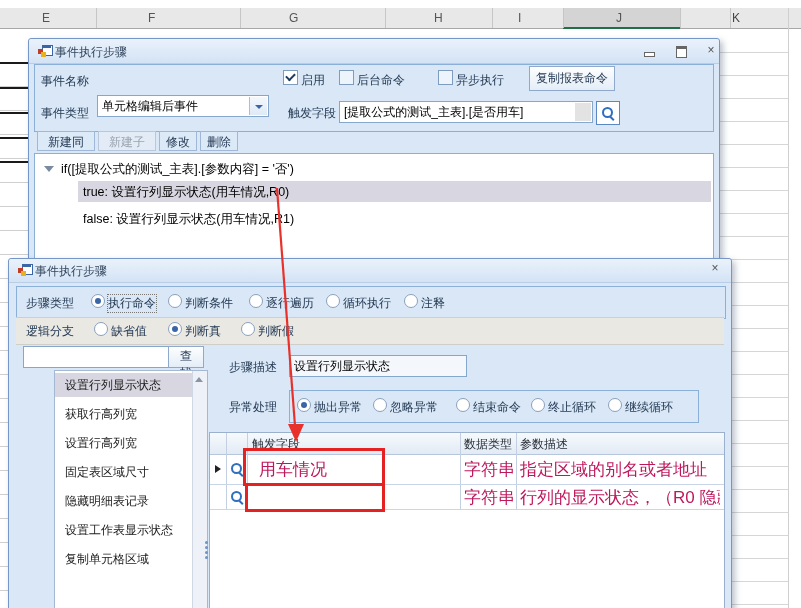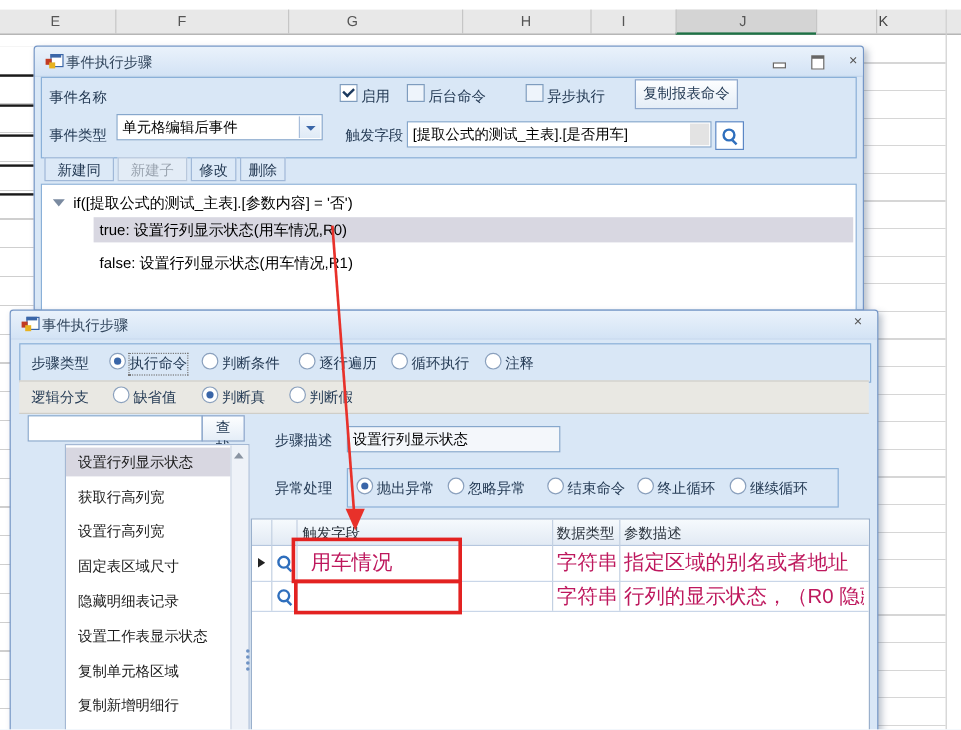--- a/index.html
+++ b/index.html
@@ -215,21 +215,20 @@
     <button class="btn" style="left:159px;top:87px;width:36px;height:22px">查找</button>
 
     <div class="listbox" style="left:45px;top:111px;width:152px;height:240px">
       <div class="list-item sel" style="top:2px">设置行列显示状态</div>
       <div class="list-item" style="top:31px">获取行高列宽</div>
       <div class="list-item" style="top:60px">设置行高列宽</div>
       <div class="list-item" style="top:89px">固定表区域尺寸</div>
       <div class="list-item" style="top:118px">隐藏明细表记录</div>
       <div class="list-item" style="top:147px">设置工作表显示状态</div>
       <div class="list-item" style="top:176px">复制单元格区域</div>
-      <div class="list-item" style="top:205px">复制新增明细行</div>
       <div class="list-item" style="top:234px">清空单元格区域</div>
       <div class="lscroll">
         <span class="upar"></span>
 
       </div>
     </div>
     <span class="gripdots" style="left:196px;top:280px">
         <i></i>
         <i></i>
         <i></i>

